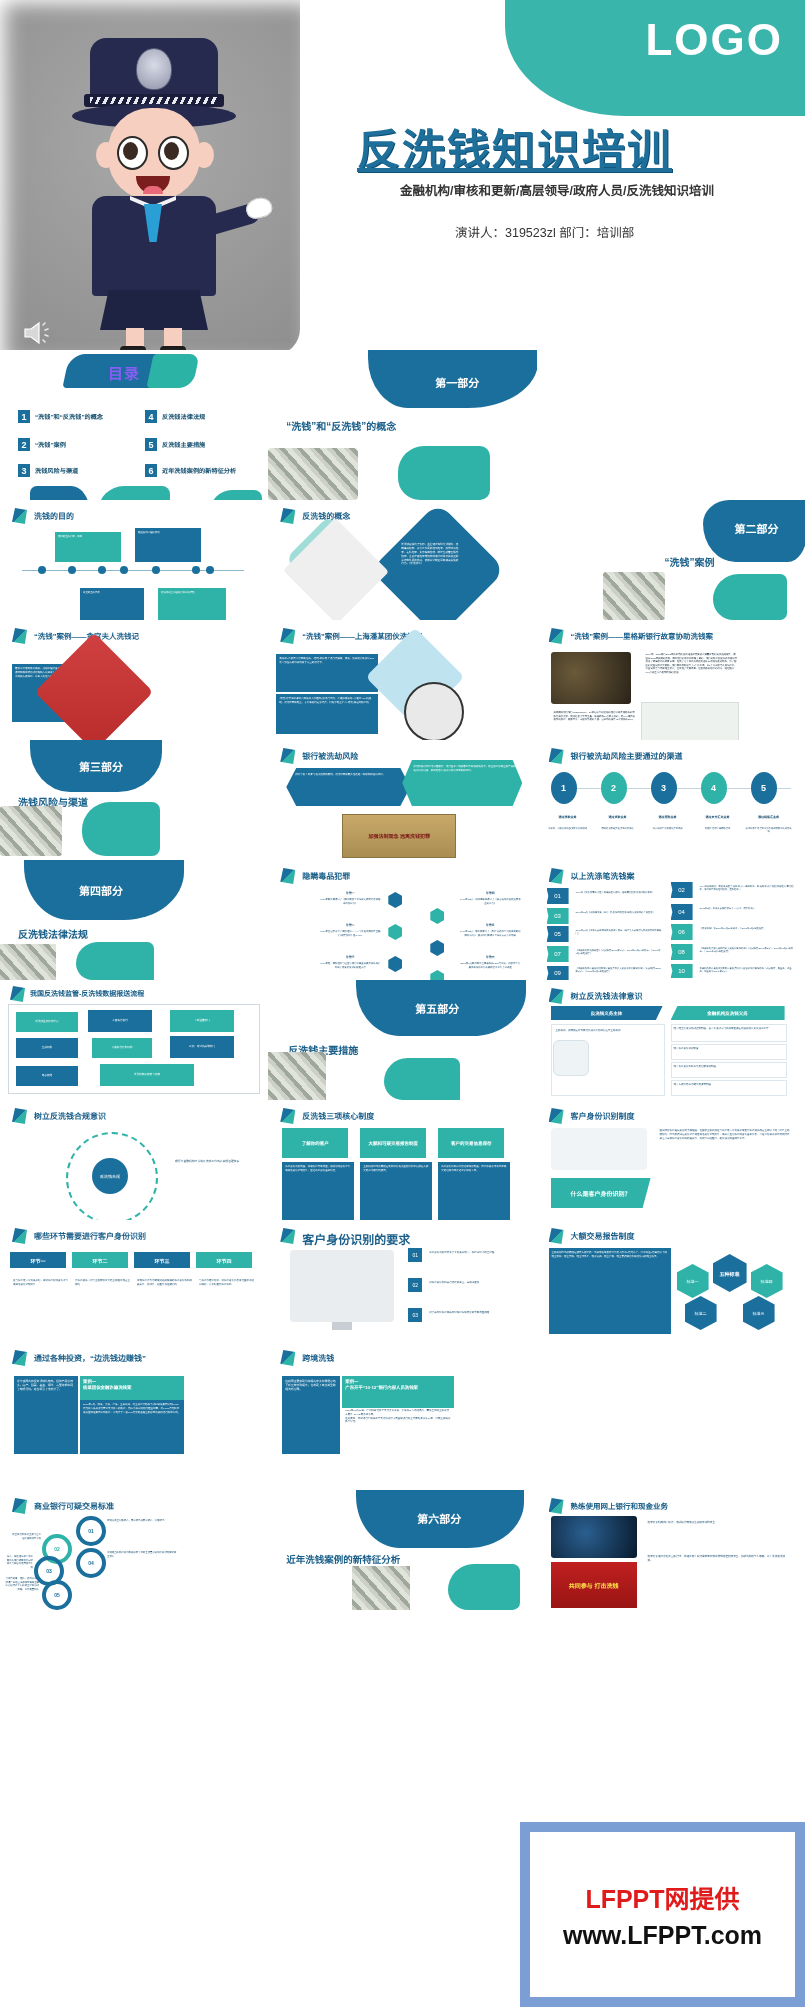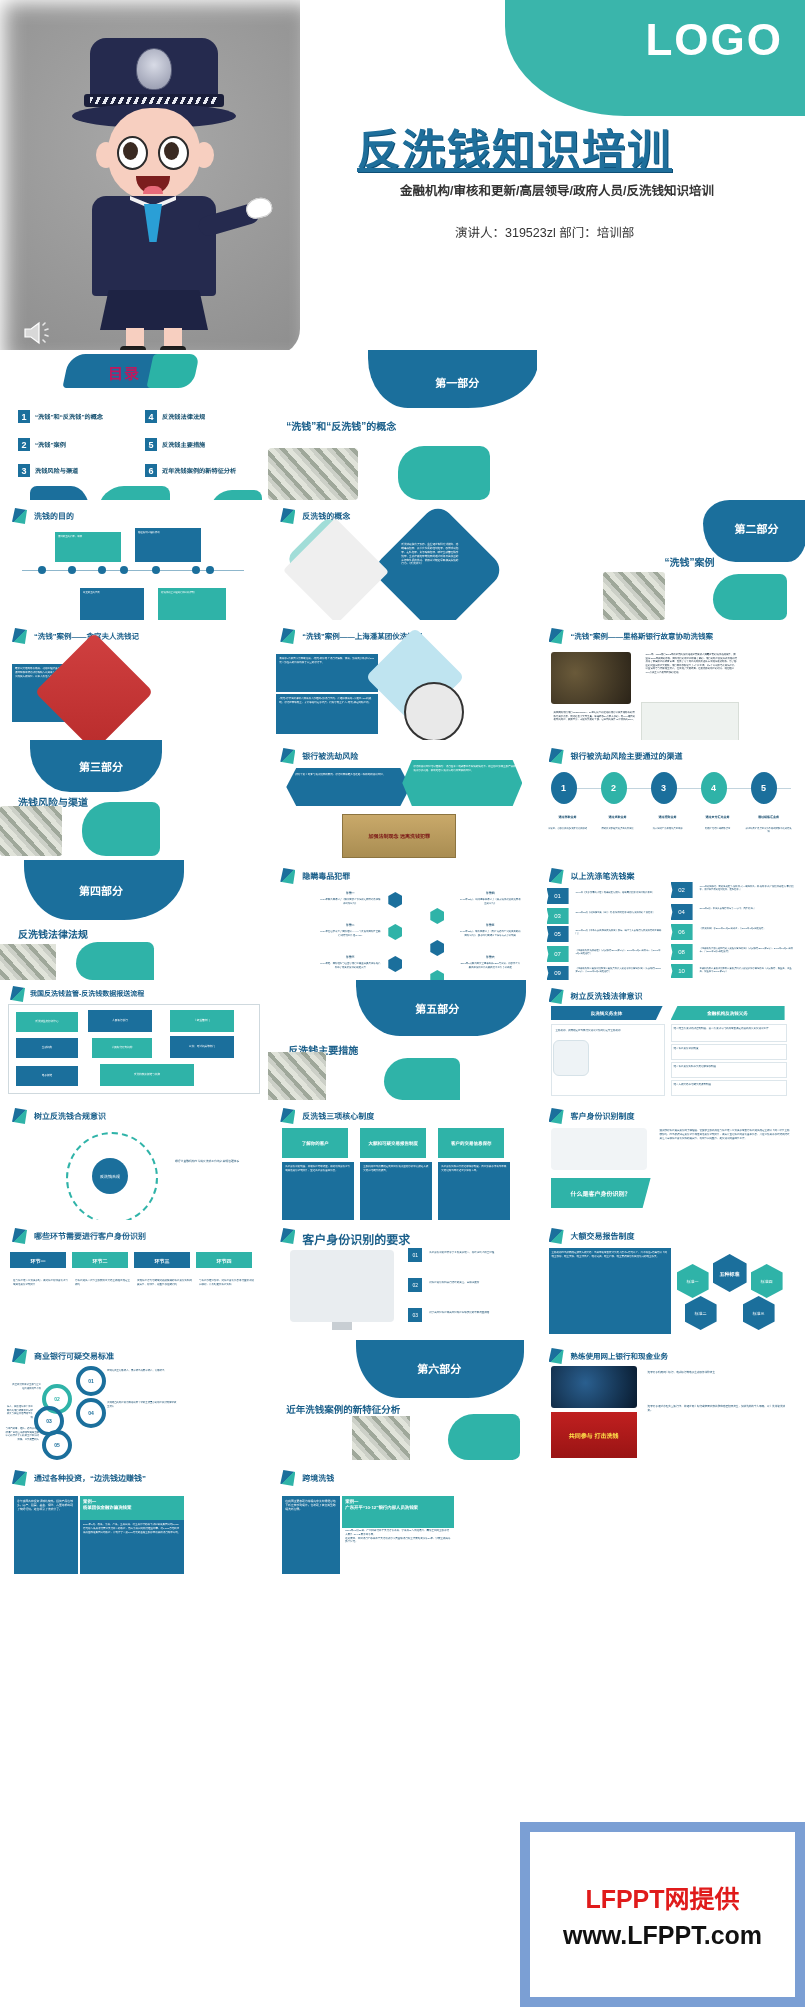--- a/index.html
+++ b/index.html
@@ -90,21 +90,21 @@
   .card-blue{position:absolute;background:#1b6f9c;color:#fff;}
   .card-teal{position:absolute;background:#2fb3a8;color:#fff;}
   .tiny{font-size:2.4px;line-height:1.5;color:#fff;padding:3px;overflow:hidden;}
   .tinyb{font-size:2.4px;line-height:1.5;color:#1b4f70;padding:3px;overflow:hidden;}
 
   
   .toc-head{position:absolute;left:66px;top:4px;width:110px;height:34px;background:#1b6f9c;
       border-radius:16px 4px 16px 4px;transform:skewX(-12deg);}
   .toc-head2{position:absolute;left:150px;top:4px;width:46px;height:34px;background:#2bb3a6;
       border-radius:4px 10px 14px 4px;transform:skewX(-12deg);}
-  .toc-title{position:absolute;left:108px;top:12px;color:#be185d;font-weight:bold;font-size:15px;letter-spacing:1px;}
+  .toc-title{position:absolute;left:108px;top:12px;color:#8b5cf6;font-weight:bold;font-size:15px;letter-spacing:1px;}
   .toc-item{position:absolute;display:flex;align-items:center;gap:5px;}
   .toc-num{width:12px;height:13px;background:#1b6f9c;color:#fff;font-size:9px;font-weight:bold;
       display:flex;align-items:center;justify-content:center;}
   .toc-lbl{font-size:6.2px;font-weight:bold;color:#16506f;white-space:nowrap;}
 
   
   .wm{position:absolute;left:520px;top:1822px;width:285px;height:185px;background:#7b9fd4;padding:0;}
   .wm-inner{position:absolute;left:10px;top:10px;right:10px;bottom:10px;background:#fff;
      display:flex;flex-direction:column;align-items:center;justify-content:center;gap:6px;}
   .wm1{font-size:25px;font-weight:bold;}
@@ -512,20 +512,47 @@
       <div class="card-blue tiny" style="left:12px;top:28px;width:116px;height:80px;font-size:2.5px">金融机构应当按照规定报告大额交易：当日单笔或者累计交易人民币5万元以上、外币等值1万美元以上的现金缴存、现金支取、现金结售汇、现钞兑换、现金汇款、现金票据解付及其他形式的现金收支。</div>
       <div style="position:absolute;left:176px;top:34px;width:34px;height:38px;background:#1b6f9c;color:#fff;font-size:5px;font-weight:bold;display:flex;align-items:center;justify-content:center;text-align:center;clip-path:polygon(50% 0,100% 25%,100% 75%,50% 100%,0 75%,0 25%)">五种标准</div>
       <div style="position:absolute;left:140px;top:44px;width:32px;height:34px;background:#2fb3a8;color:#fff;font-size:4px;display:flex;align-items:center;justify-content:center;clip-path:polygon(50% 0,100% 25%,100% 75%,50% 100%,0 75%,0 25%)">标准一</div>
       <div style="position:absolute;left:214px;top:44px;width:32px;height:34px;background:#2fb3a8;color:#fff;font-size:4px;display:flex;align-items:center;justify-content:center;clip-path:polygon(50% 0,100% 25%,100% 75%,50% 100%,0 75%,0 25%)">标准四</div>
       <div style="position:absolute;left:148px;top:76px;width:32px;height:34px;background:#1b6f9c;color:#fff;font-size:4px;display:flex;align-items:center;justify-content:center;clip-path:polygon(50% 0,100% 25%,100% 75%,50% 100%,0 75%,0 25%)">标准二</div>
       <div style="position:absolute;left:206px;top:76px;width:32px;height:34px;background:#1b6f9c;color:#fff;font-size:4px;display:flex;align-items:center;justify-content:center;clip-path:polygon(50% 0,100% 25%,100% 75%,50% 100%,0 75%,0 25%)">标准三</div>
     </div>
   </div>
 
   <div class="row">
+    <div class="slide h150">
+      <div class="cube" style="left:12px;top:10px">
+          <i></i>
+        </div>
+      <div class="stitle" style="left:34px;top:12px;font-size:8px">通过各种投资，“边洗钱边赚钱”</div>
+      <div class="card-blue tiny" style="left:14px;top:36px;width:58px;height:72px;font-size:2.8px">近年我国各种投资领域比较热，投资产品也较多，房产、股票、基金、保险、古董等都出现了较好行情，这也吸引了洗钱分子。</div>
+      <div class="card-teal" style="left:80px;top:36px;width:98px;height:22px;font-size:4.4px;font-weight:bold;padding:3px;white-space:pre-line;line-height:1.3">案例一
+杨某团伙金融诈骗洗钱案</div>
+      <div class="card-blue tiny" style="left:80px;top:60px;width:98px;height:48px;font-size:2.5px">2009年6月，杨某、余某、卢某、金某共谋，将金某介绍的某干部四省某集团公司8,080万元存入某某银行营业支行开立的账户，再由余某和刘刚行理签印章，将1,500万元转至某房屋改造集团公司账户，并制作了一批8,00万元的虚假金融存单有关的银行账单公司。</div>
+    </div>
+
+    <div class="slide h150">
+      <div class="cube" style="left:12px;top:10px">
+          <i></i>
+        </div>
+      <div class="stitle" style="left:34px;top:12px;font-size:8px">跨境洗钱</div>
+      <div class="card-blue tiny" style="left:14px;top:36px;width:52px;height:72px;font-size:2.8px">在我国主要表现为将境内非法所得通过地下钱庄转移到境外，也发现了其它类型跨境洗钱犯罪。</div>
+      <div class="card-teal" style="left:74px;top:36px;width:106px;height:26px;font-size:4.4px;font-weight:bold;padding:3px;white-space:pre-line;line-height:1.3">案例一
+广东开平“10·12”银行内部人员洗钱案</div>
+      <div class="tinyb" style="position:absolute;left:74px;top:66px;width:106px;font-size:2.5px;white-space:pre-line">2001年10月12日，广州国家行开平支行行长许某、余某等三人潜逃境外，震惊全国的金融系统大案件“10·12”案浮出水面。
+在此案中，中国银行广东省开平支行有部分人员盗取银行资金作案时间长达10年，涉案金额高达数十亿元。</div>
+    </div>
+
+    <div class="slide h150"></div>
+  </div>
+
+  <div class="row">
     <div class="slide h120">
       <div class="cube" style="left:12px;top:8px">
           <i></i>
         </div>
       <div class="stitle" style="left:34px;top:10px;font-size:8px">商业银行可疑交易标准</div>
       <div style="position:absolute;left:76px;top:26px;width:22px;height:22px;border-radius:50%;border:4px solid #1b6f9c;color:#1b6f9c;font-size:5px;font-weight:bold;display:flex;align-items:center;justify-content:center">01</div>
       <div class="tinyb" style="position:absolute;left:104px;top:26px;width:70px;font-size:2.4px">短期内资金分散转入、集中转出或集中转入、分散转出</div>
       <div style="position:absolute;left:42px;top:44px;width:22px;height:22px;border-radius:50%;border:4px solid #2fb3a8;color:#2fb3a8;font-size:5px;font-weight:bold;display:flex;align-items:center;justify-content:center">02</div>
       <div class="tinyb" style="position:absolute;left:8px;top:40px;width:30px;font-size:2.4px;text-align:right">资金收付频率及金额与企业经营规模明显不符</div>
       <div style="position:absolute;left:34px;top:66px;width:22px;height:22px;border-radius:50%;border:4px solid #1b6f9c;color:#1b6f9c;font-size:5px;font-weight:bold;display:flex;align-items:center;justify-content:center">03</div>
@@ -548,47 +575,20 @@
       <div class="cube" style="left:12px;top:8px">
           <i></i>
         </div>
       <div class="stitle" style="left:34px;top:10px;font-size:7.5px">熟练使用网上银行和现金业务</div>
       <div style="position:absolute;left:14px;top:26px;width:86px;height:42px;background:radial-gradient(circle at 40% 40%,#2a5f8f,#081a2e);border-radius:3px"></div>
       <div class="tinyb" style="position:absolute;left:108px;top:28px;width:142px;font-size:2.6px">犯罪分子利用网上银行、电话银行等电子金融服务转移资金</div>
       <div class="tinyb" style="position:absolute;left:108px;top:62px;width:142px;font-size:2.6px">犯罪分子通过办理大量银行卡，并通过网上银行或柜面大额转移和隐匿犯罪资金，加快洗钱的个人取现、以上洗涤笔洗钱案。</div>
       <div style="position:absolute;left:14px;top:72px;width:86px;height:46px;background:linear-gradient(#c02020,#9a1414);color:#ffe14a;font-size:6px;font-weight:bold;display:flex;align-items:center;justify-content:center;text-align:center">共同参与 打击洗钱</div>
     </div>
   </div>
-
-  <div class="row">
-    <div class="slide h150">
-      <div class="cube" style="left:12px;top:10px">
-          <i></i>
-        </div>
-      <div class="stitle" style="left:34px;top:12px;font-size:8px">通过各种投资，“边洗钱边赚钱”</div>
-      <div class="card-blue tiny" style="left:14px;top:36px;width:58px;height:72px;font-size:2.8px">近年我国各种投资领域比较热，投资产品也较多，房产、股票、基金、保险、古董等都出现了较好行情，这也吸引了洗钱分子。</div>
-      <div class="card-teal" style="left:80px;top:36px;width:98px;height:22px;font-size:4.4px;font-weight:bold;padding:3px;white-space:pre-line;line-height:1.3">案例一
-杨某团伙金融诈骗洗钱案</div>
-      <div class="card-blue tiny" style="left:80px;top:60px;width:98px;height:48px;font-size:2.5px">2009年6月，杨某、余某、卢某、金某共谋，将金某介绍的某干部四省某集团公司8,080万元存入某某银行营业支行开立的账户，再由余某和刘刚行理签印章，将1,500万元转至某房屋改造集团公司账户，并制作了一批8,00万元的虚假金融存单有关的银行账单公司。</div>
-    </div>
-
-    <div class="slide h150">
-      <div class="cube" style="left:12px;top:10px">
-          <i></i>
-        </div>
-      <div class="stitle" style="left:34px;top:12px;font-size:8px">跨境洗钱</div>
-      <div class="card-blue tiny" style="left:14px;top:36px;width:52px;height:72px;font-size:2.8px">在我国主要表现为将境内非法所得通过地下钱庄转移到境外，也发现了其它类型跨境洗钱犯罪。</div>
-      <div class="card-teal" style="left:74px;top:36px;width:106px;height:26px;font-size:4.4px;font-weight:bold;padding:3px;white-space:pre-line;line-height:1.3">案例一
-广东开平“10·12”银行内部人员洗钱案</div>
-      <div class="tinyb" style="position:absolute;left:74px;top:66px;width:106px;font-size:2.5px;white-space:pre-line">2001年10月12日，广州国家行开平支行行长许某、余某等三人潜逃境外，震惊全国的金融系统大案件“10·12”案浮出水面。
-在此案中，中国银行广东省开平支行有部分人员盗取银行资金作案时间长达10年，涉案金额高达数十亿元。</div>
-    </div>
-
-    <div class="slide h150"></div>
-  </div>
 </div>
 
 <div class="wm">
   <div class="wm-inner">
     <div class="wm1">
       <span class="wm-red">LFPPT网提供</span>
     </div>
     <div class="wm2">
       <span class="wm-blk">www.LFPPT.com</span>
     </div>

